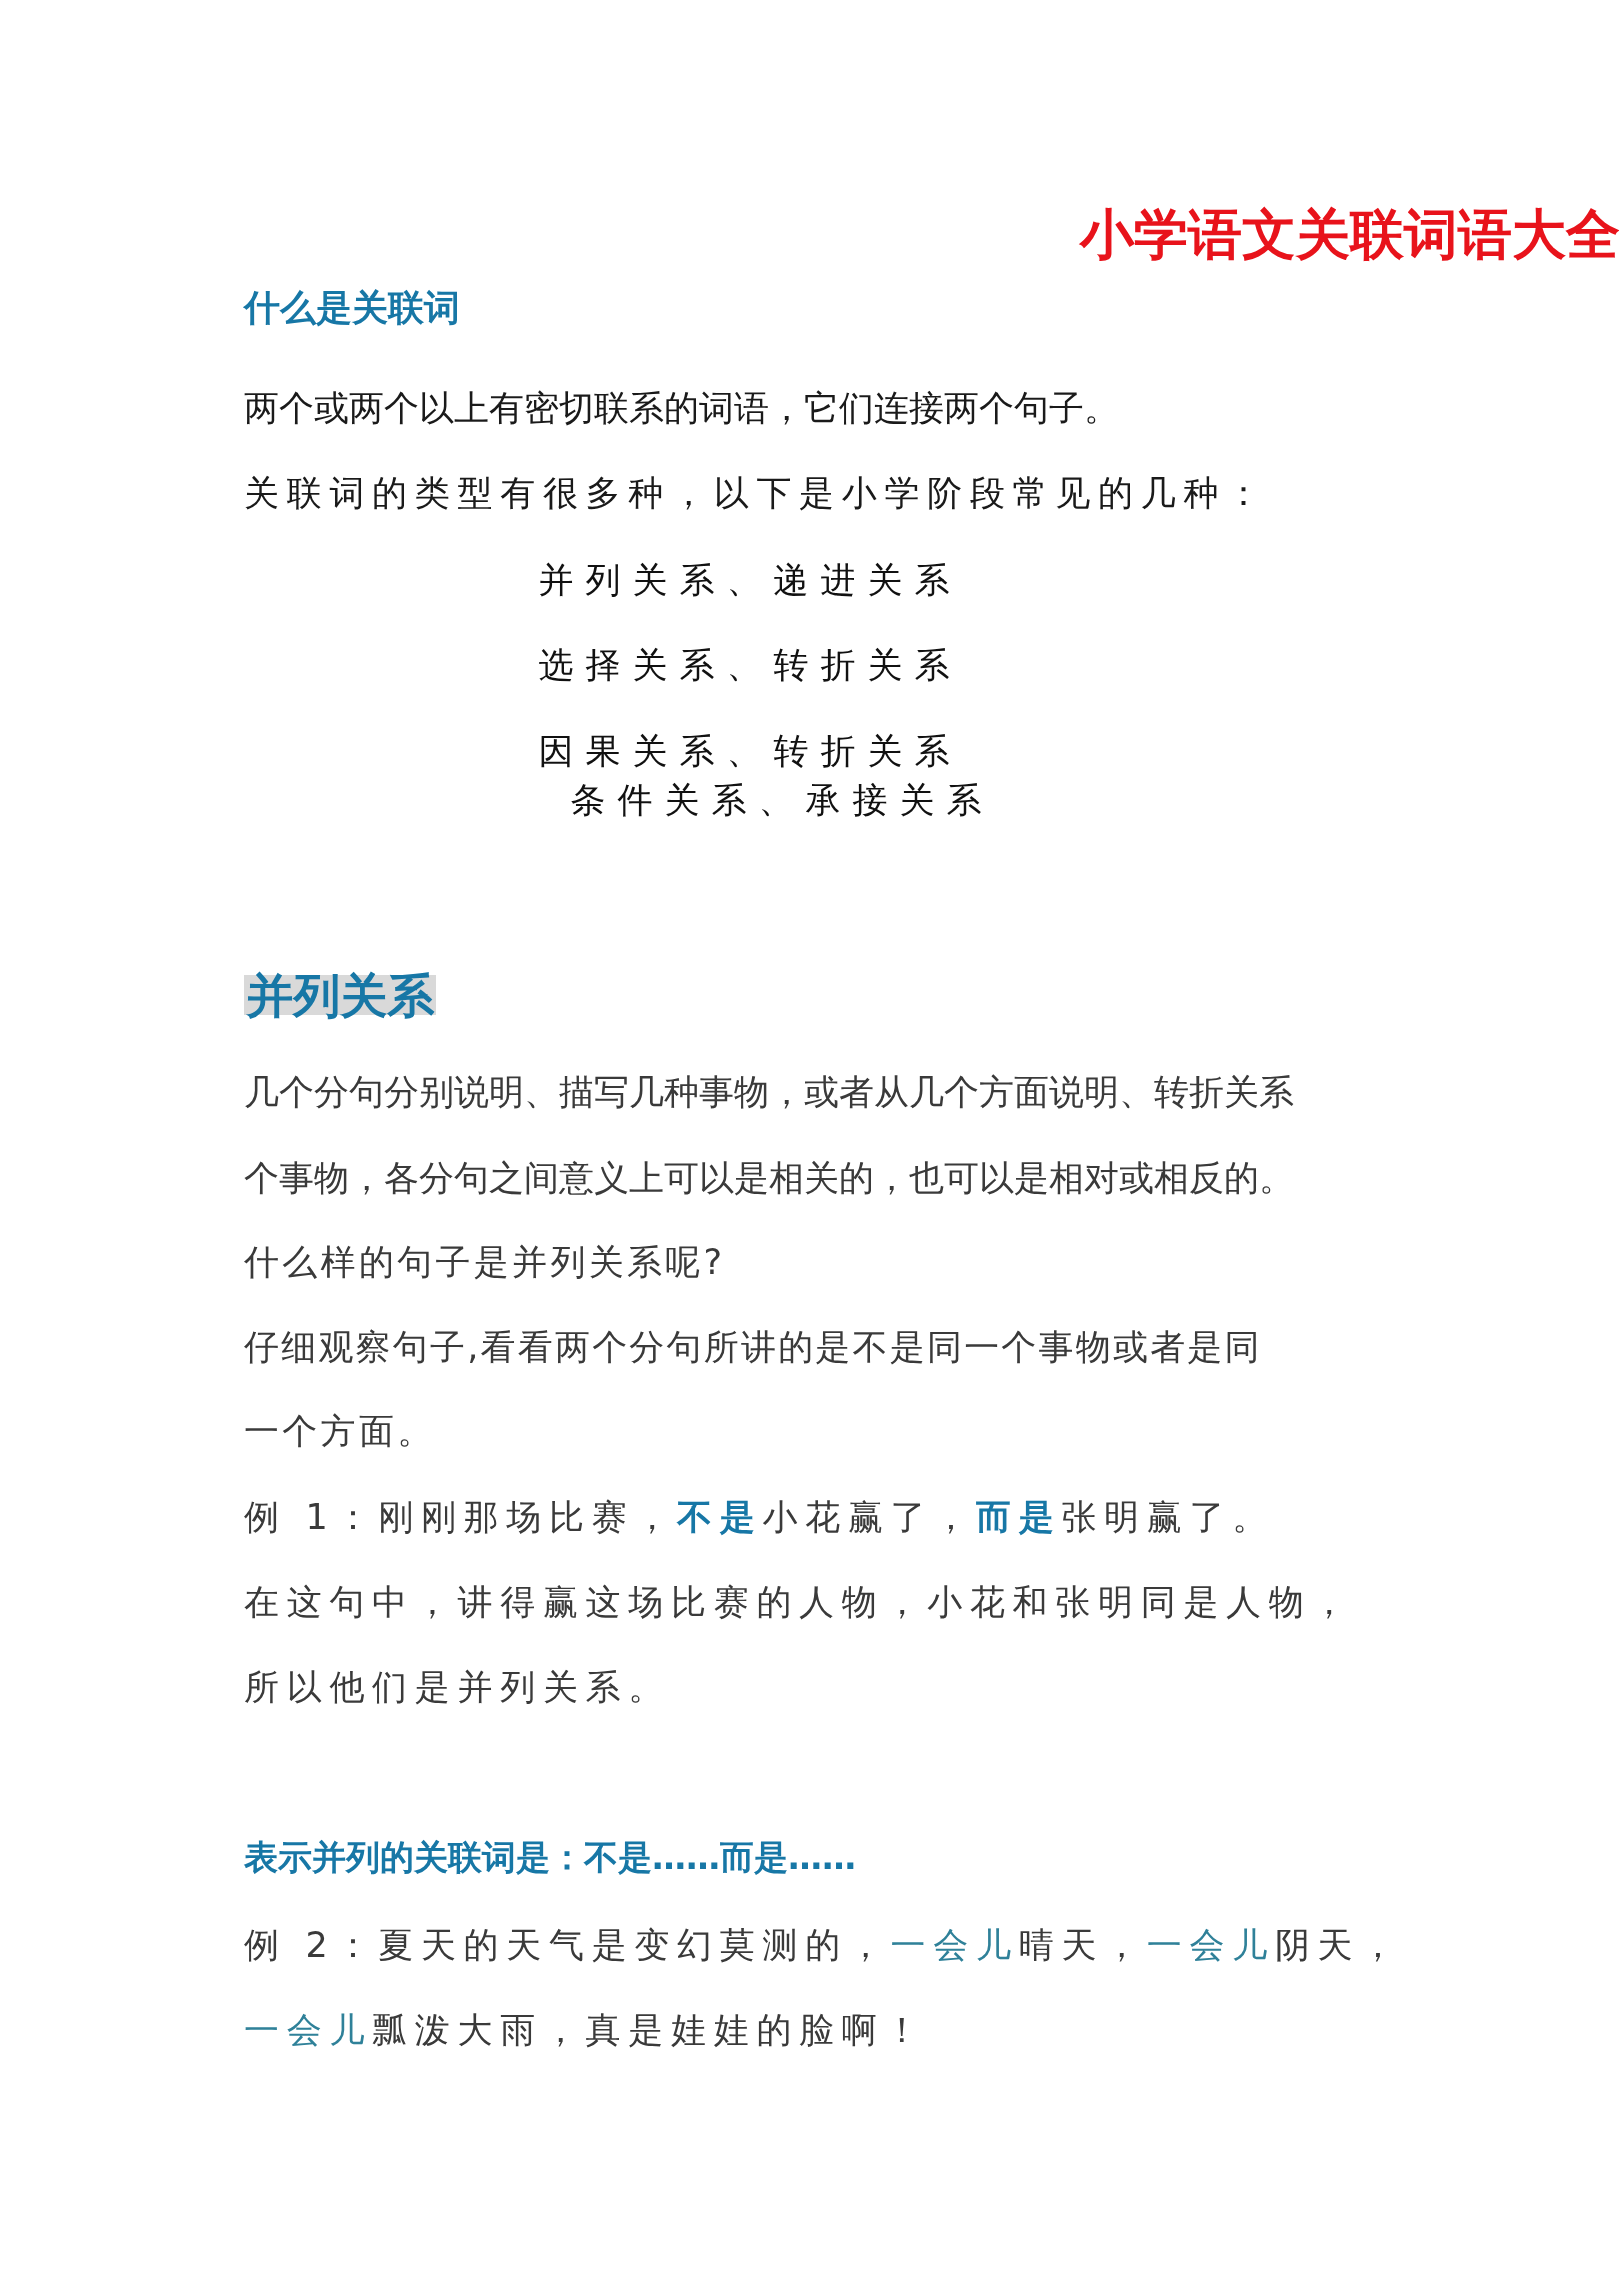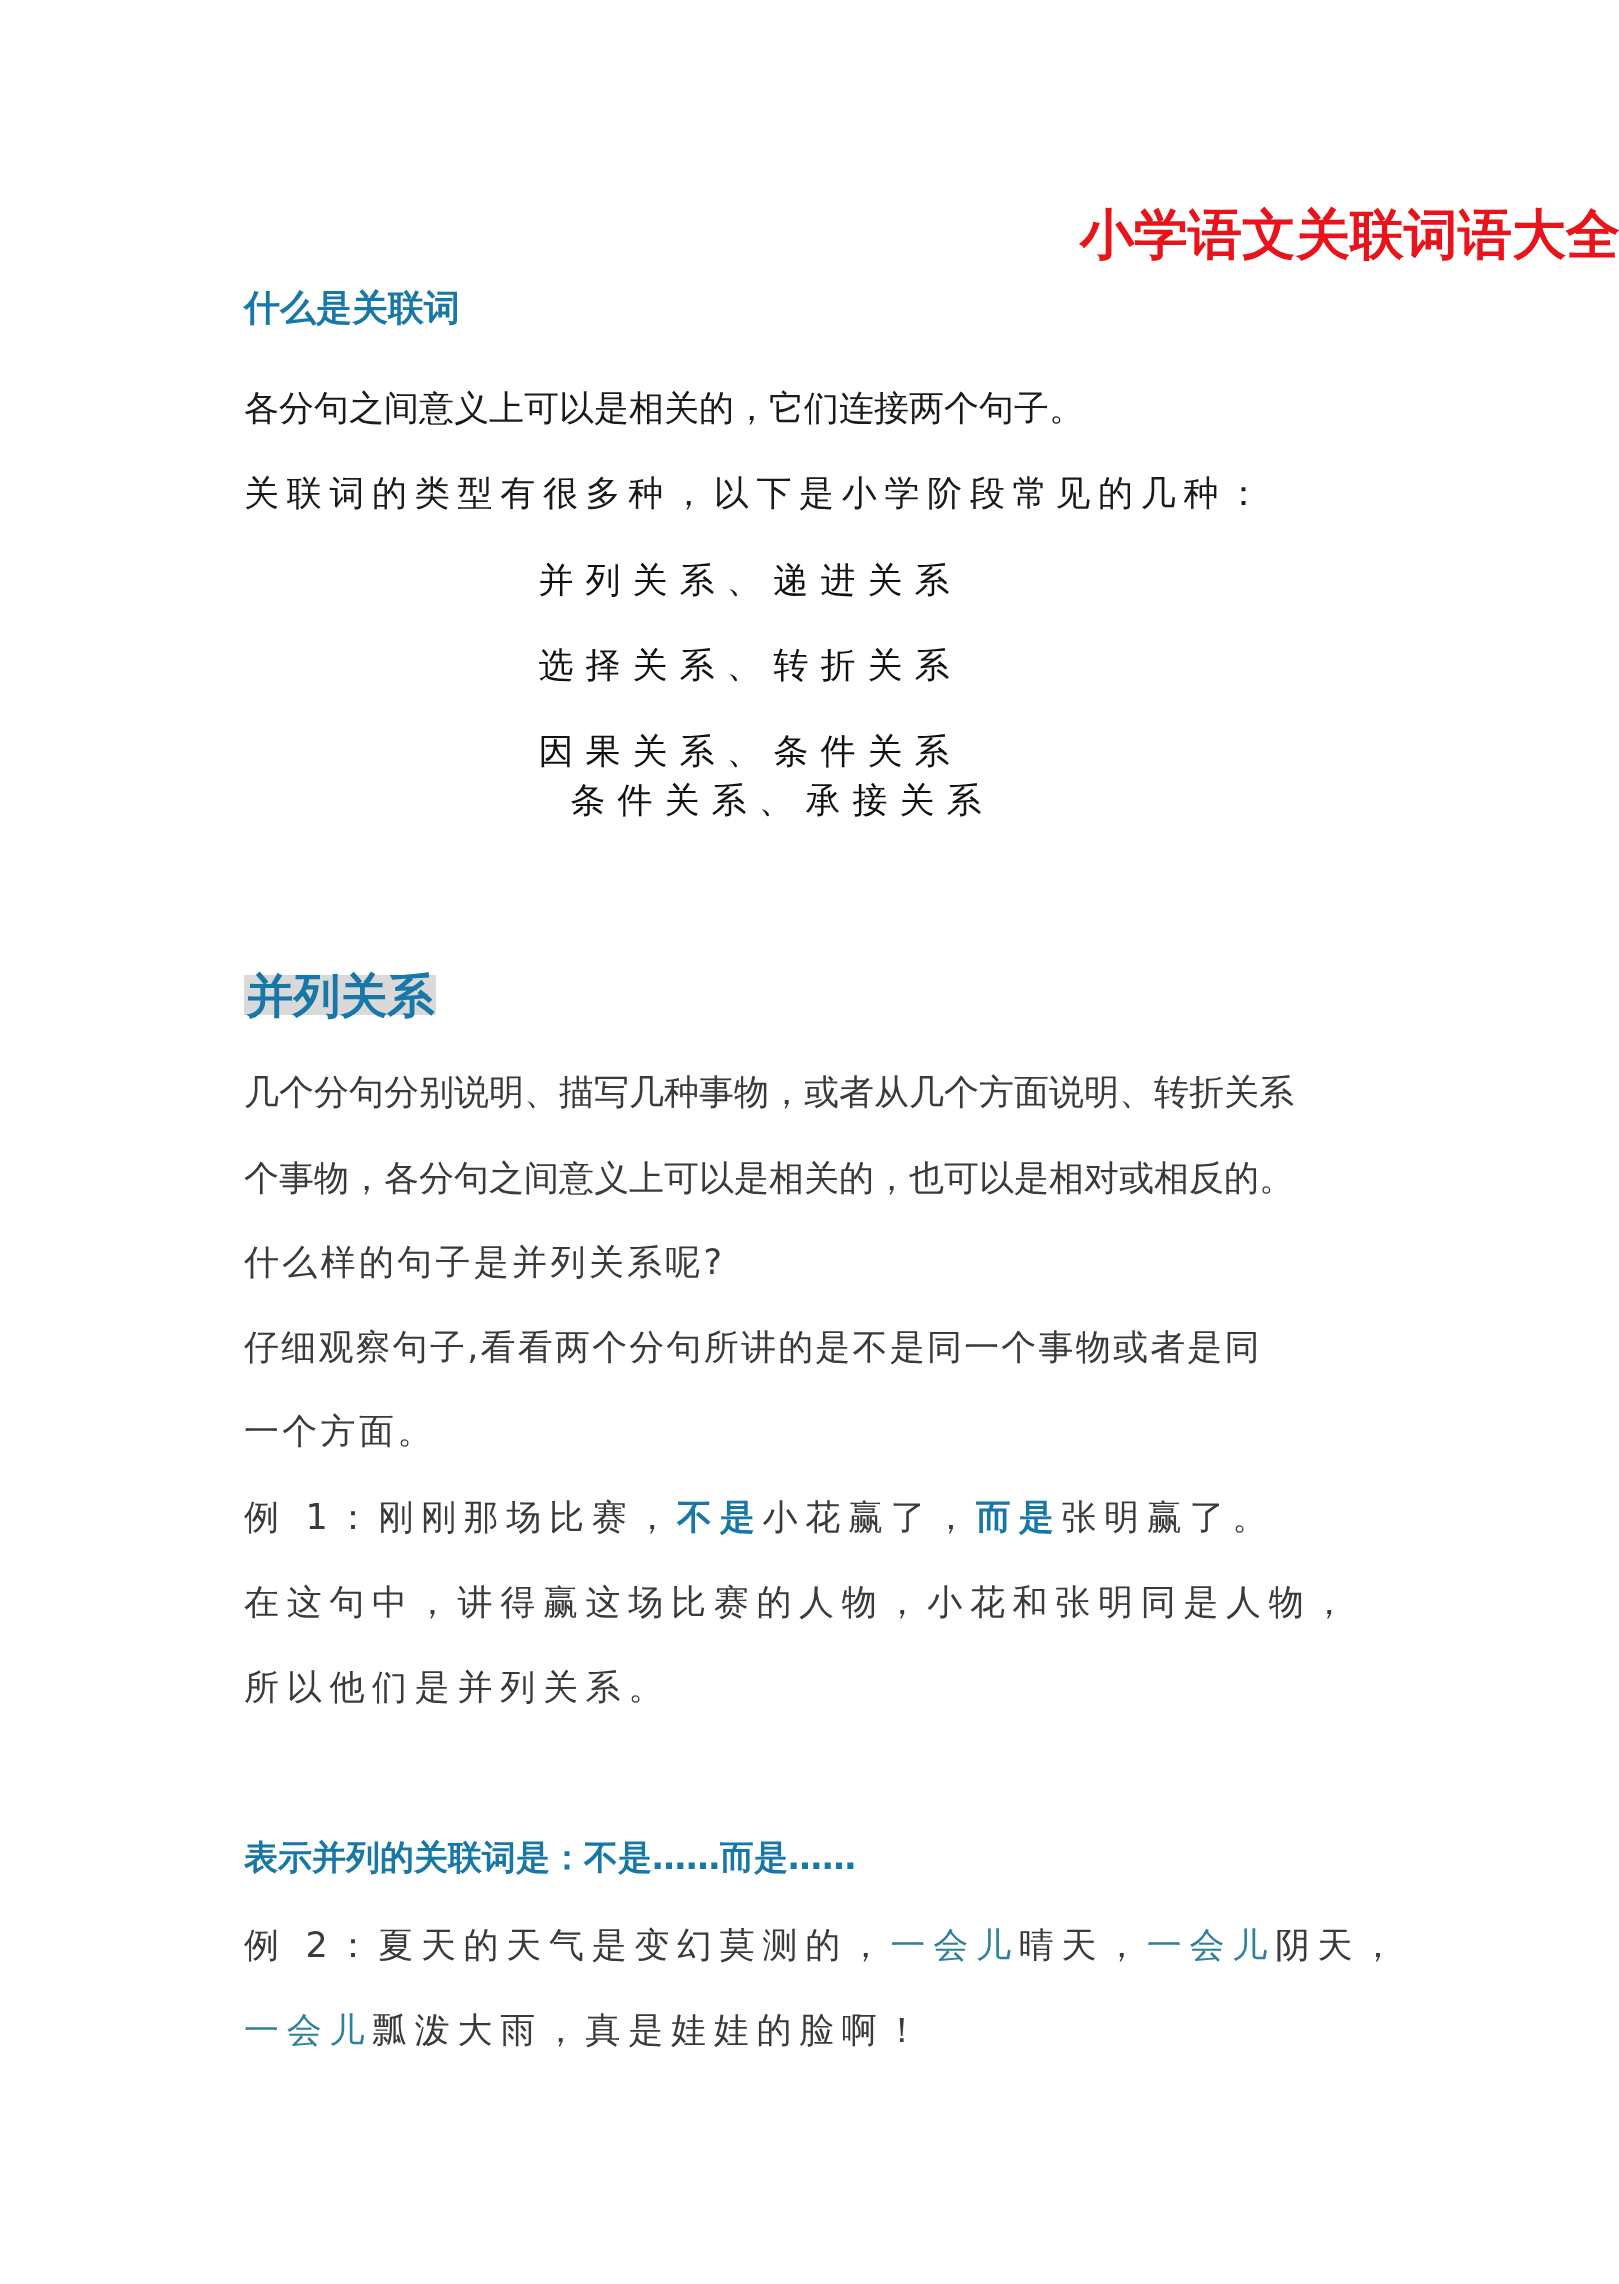--- a/index.html
+++ b/index.html
@@ -22,28 +22,28 @@
 </style>
 </head>
 <body>
 
 <div>
 
   <div class="title">小学语文关联词语大全</div>
 
   <div class="line sub" style="top:290px;">什么是关联词</div>
 
-  <div class="line body" style="top:391px;">各分句之间意义上可以是相关的，它们连接两个句子。</div>
+  <div class="line body" style="top:391px;">两个或两个以上有密切联系的词语，它们连接两个句子。</div>
 
   <div class="line body spaced" style="top:476px;">关联词的类型有很多种，以下是小学阶段常见的几种：</div>
 
   <div>
     <div class="center-item" style="top:563px;">并列关系、递进关系</div>
     <div class="center-item" style="top:648px;">选择关系、转折关系</div>
-    <div class="center-item" style="top:734px;">因果关系、条件关系</div>
+    <div class="center-item" style="top:734px;">因果关系、转折关系</div>
     <div class="center-item" style="top:783px;margin-left:32px;">条件关系、承接关系</div>
   </div>
 
   <div class="h2box">
     <span>并列关系</span>
   </div>
 
   <div class="line body-gray" style="top:1075px;">几个分句分别说明、描写几种事物，或者从几个方面说明、转折关系</div>
   <div class="line body-gray" style="top:1161px;">个事物，各分句之间意义上可以是相关的，也可以是相对或相反的。</div>
 

